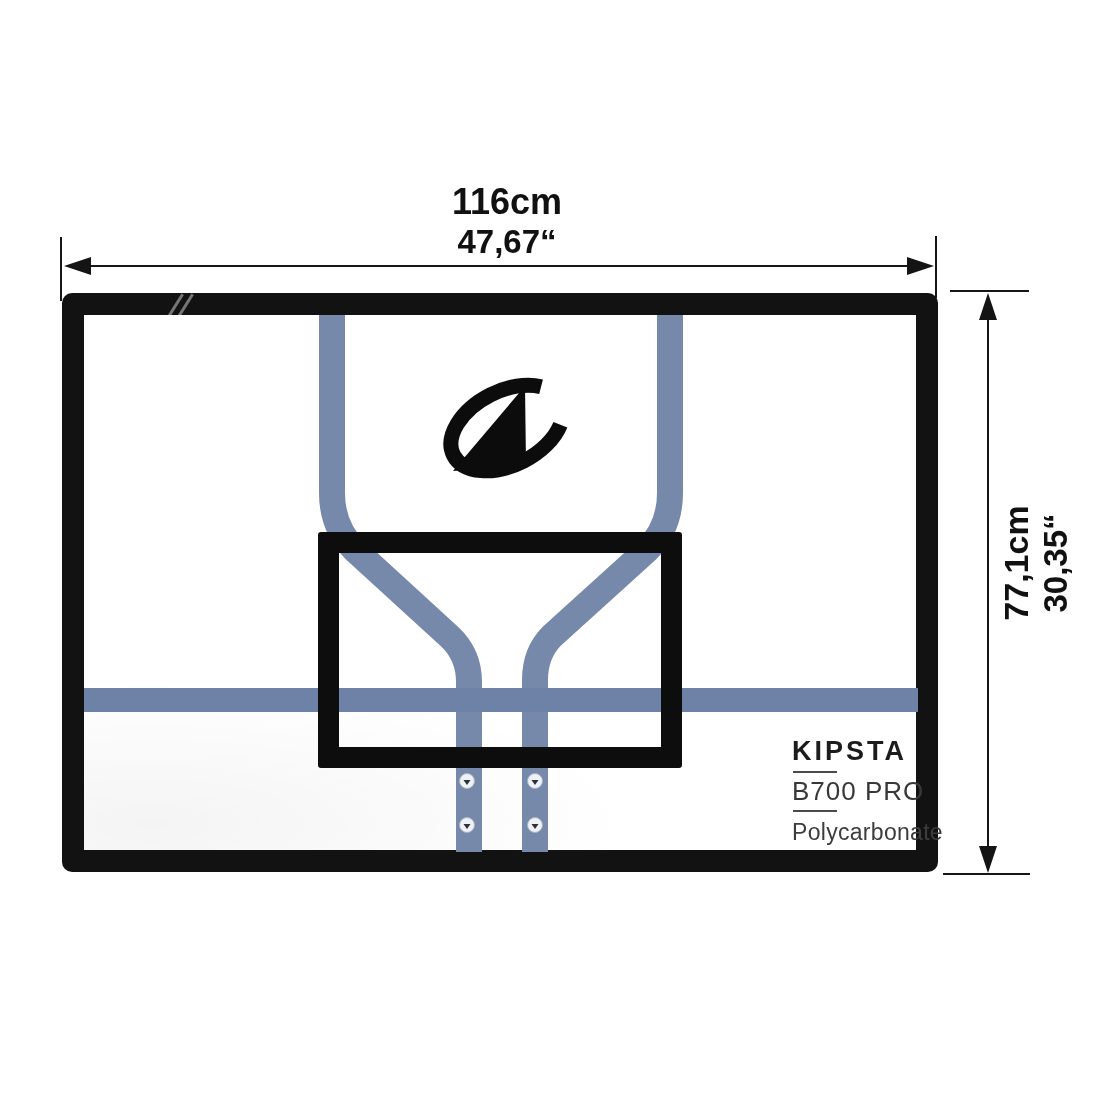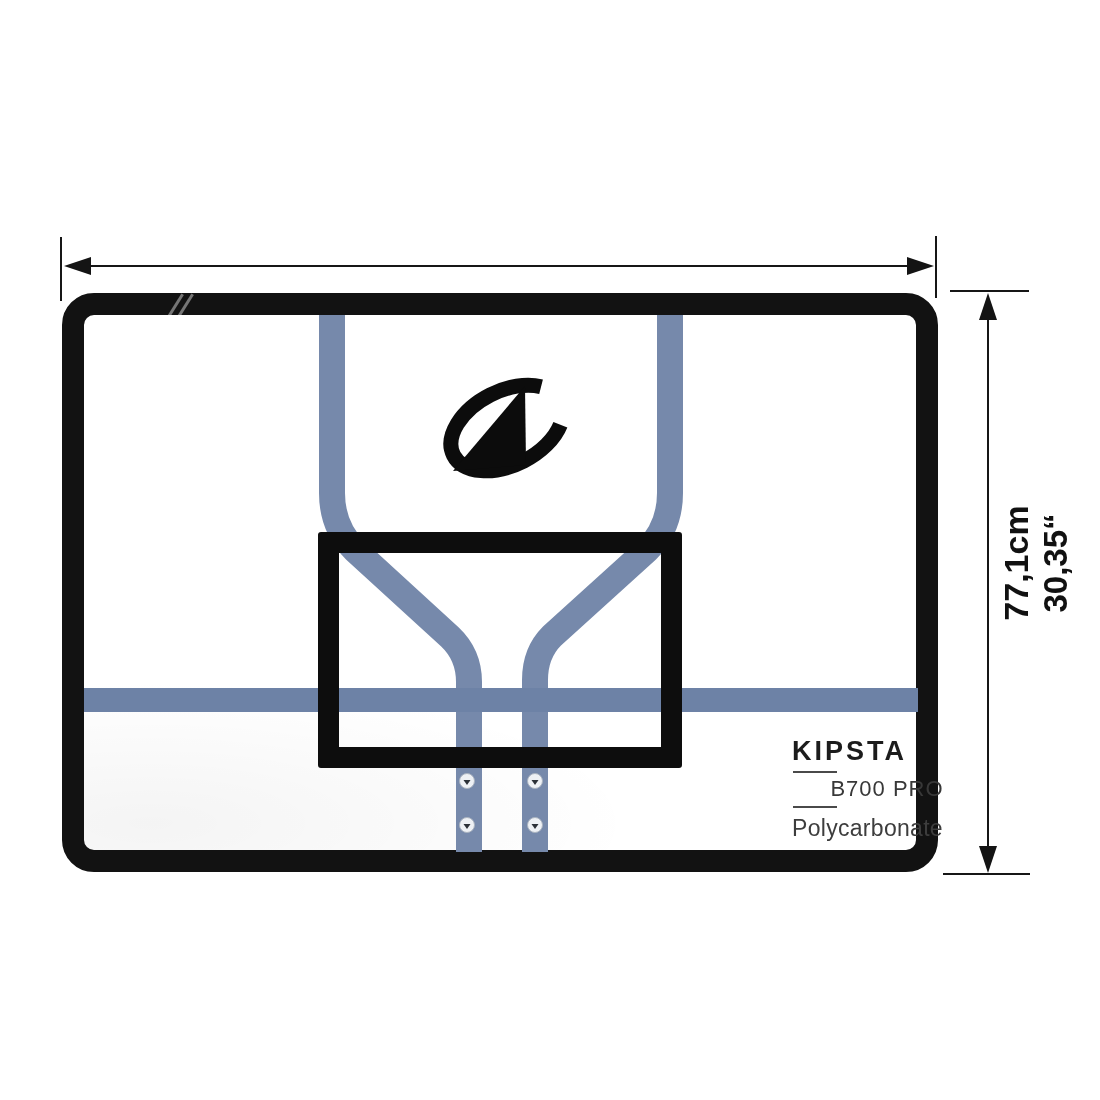--- a/index.html
+++ b/index.html
@@ -33,53 +33,57 @@
 
   .arrow{position:absolute;width:0;height:0;}
   .arrow-left{left:64px;top:257px;border-right:27px solid #141414;border-top:9px solid transparent;border-bottom:9px solid transparent;}
   .arrow-right{left:907px;top:257px;border-left:27px solid #141414;border-top:9px solid transparent;border-bottom:9px solid transparent;}
   .arrow-up{left:979px;top:293px;border-bottom:27px solid #141414;border-left:9px solid transparent;border-right:9px solid transparent;}
   .arrow-down{left:979px;top:846px;border-top:27px solid #141414;border-left:9px solid transparent;border-right:9px solid transparent;}
 
   
   .board{
     position:absolute;left:62px;top:293px;width:876px;height:579px;
-    box-sizing:border-box;border:22px solid #121212;border-radius:32px;
+    box-sizing:border-box;border:22px solid #121212;border-radius:10px;
     background:
       radial-gradient(130% 60% at 8% 95%, rgba(0,0,0,0.045), rgba(0,0,0,0) 45%),
       #ffffff;
   }
   .board-structure{position:absolute;left:0;top:0;}
   .glare{position:absolute;background:rgba(255,255,255,0.42);width:3px;height:42px;}
   .glare-1{left:86px;top:-24px;transform:rotate(32deg);}
   .glare-2{left:96px;top:-24px;transform:rotate(32deg);}
 
   
   .target-rect{
     position:absolute;left:234px;top:217px;width:364px;height:236px;
     box-sizing:border-box;border:21px solid #0d0d0d;border-radius:3px;
     background:transparent;
   }
 
   
   .brand-block{position:absolute;left:708px;top:423px;width:190px;text-align:left;}
   .brand-name{font-size:27px;font-weight:700;letter-spacing:3px;color:#1c1c1c;line-height:1;}
   .brand-rule{width:44px;height:2px;background:#4a4a4a;border:0;margin:6px 0 5px 1px;}
-  .brand-model{font-size:22px;font-weight:400;letter-spacing:1px;color:#383838;line-height:1;text-align:center;}
+  .brand-model{font-size:26px;font-weight:400;letter-spacing:1px;color:#383838;line-height:1;}
   .brand-rule-2{width:44px;height:2px;background:#4a4a4a;border:0;margin:6px 0 9px 1px;}
   .brand-material{font-size:23px;font-weight:400;color:#3d3d3d;line-height:1;letter-spacing:0.3px;}
 
   
   .logo{position:absolute;left:351px;top:53px;width:150px;height:130px;}
 </style>
 </head>
 <body>
 
 <div class="canvas">
 
+  <div class="dim-top-label">
+    <span class="metric">116cm</span>
+    <span class="imperial">47,67“</span>
+  </div>
   <div class="hline dim-h-line"></div>
   <div class="arrow arrow-left"></div>
   <div class="arrow arrow-right"></div>
   <div class="vline tick-left"></div>
   <div class="vline tick-right"></div>
 
   <div class="dim-right-label">
     <span class="metric">77,1cm</span>
     <span class="imperial">30,35“</span>
   </div>

